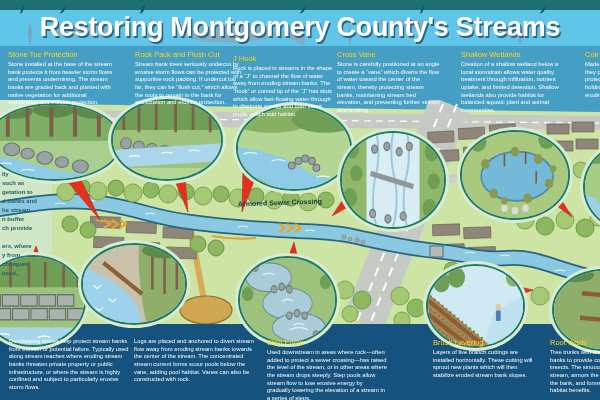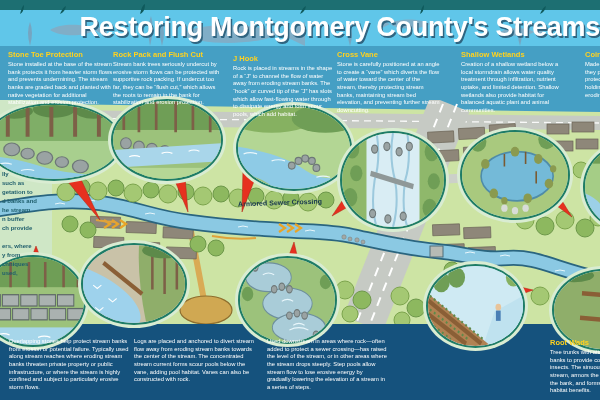--- a/index.html
+++ b/index.html
@@ -2,30 +2,30 @@
 <html><head>
 <meta charset="utf-8">
 <style>
   html,body{margin:0;padding:0;background:#222;}
   #poster{position:relative;width:600px;height:400px;overflow:hidden;
     font-family:"Liberation Sans",sans-serif;background:#459fc4;}
 
   
   #topstrip{position:absolute;left:0;top:0;width:600px;height:10px;background:#1d6f72;z-index:6;}
   #header{position:absolute;left:0;top:10px;width:600px;height:36px;background:#60c6e9;z-index:5;}
-  #title{position:absolute;left:0;top:12px;width:600px;text-align:right;z-index:7;
+  #title{position:absolute;left:0;top:12px;width:600px;text-align:center;z-index:7;
     color:#fff;font-size:27px;font-weight:700;letter-spacing:-0.3px;
     text-shadow:1.5px 2px 0 #2f6480;}
 
   
   #topband{position:absolute;left:0;top:46px;width:600px;height:70px;background:#459fc4;z-index:0;}
   #footerband{position:absolute;left:0;top:324px;width:600px;height:76px;background:#15527d;z-index:2;}
 
   .col{position:absolute;z-index:5;}
-  .col h3{margin:0 0 2px 0;font-size:7.5px;font-weight:700;color:#ffd21f;}
+  .col h3{margin:0 0 2px 0;font-size:7.5px;font-weight:400;color:#ffd21f;}
   .col p{margin:0;font-size:5.8px;line-height:1.32;color:#fff;}
   .prelines{white-space:pre-line;}
 
   
   #leftfrag{position:absolute;left:2px;top:170px;width:54px;z-index:5;
     font-size:6px;line-height:1.5;color:#1e5d6b;font-weight:700;white-space:pre-line;}
 
   
   #map{position:absolute;left:0;top:100px;width:600px;height:224px;z-index:1;}
 
@@ -481,21 +481,21 @@
       <ellipse cx="20" cy="4" rx="20" ry="6" fill="#5d8a4a"></ellipse>
     </svg>
   </div>
 
   <div id="crossing-label">Armored Sewer Crossing</div>
 
   <div class="col" style="left:8px;top:50px;width:106px">
     <h3>Stone Toe Protection</h3>
     <p>Stone installed at the base of the stream bank protects it from heavier storm flows and prevents undermining. The stream banks are graded back and planted with native vegetation for additional stabilization and erosion protection.</p>
   </div>
-  <div class="col" style="left:113px;top:50px;width:107px">
+  <div class="col" style="left:135px;top:50px;width:107px">
     <h3>Rock Pack and Flush Cut</h3>
     <p>Stream bank trees seriously undercut by erosive storm flows can be protected with supportive rock packing. If undercut too far, they can be “flush cut,” which allows the roots to remain in the bank for stabilization and erosion protection.</p>
   </div>
   <div class="col" style="left:233px;top:54px;width:100px">
     <h3>J Hook</h3>
     <p>Rock is placed in streams in the shape of a “J” to channel the flow of water away from eroding stream banks. The “hook” or curved tip of the “J” has slots which allow fast-flowing water through to dissipate energy and form scour pools, which add habitat.</p>
   </div>
   <div class="col" style="left:461px;top:50px;width:104px">
     <h3>Shallow Wetlands</h3>
     <p>Creation of a shallow wetland below a local stormdrain allows water quality treatment through infiltration, nutrient uptake, and limited detention. Shallow wetlands also provide habitat for balanced aquatic plant and animal communities.</p>
@@ -526,21 +526,26 @@
 chniques
 used,</div>
 
   <div class="col" style="left:9px;top:338px;width:120px">
     <p>Overlapping stones help protect stream banks from erosion or potential failure. Typically used along stream reaches where eroding stream banks threaten private property or public infrastructure, or where the stream is highly confined and subject to particularly erosive storm flows.</p>
   </div>
   <div class="col" style="left:134px;top:338px;width:122px">
     <p>Logs are placed and anchored to divert stream flow away from eroding stream banks towards the center of the stream. The concentrated stream current forms scour pools below the vane, adding pool habitat. Vanes can also be constructed with rock.</p>
   </div>
   <div class="col" style="left:267px;top:338px;width:120px">
+    <h3>Step Pools</h3>
     <p>Used downstream in areas where rock—often added to protect a sewer crossing—has raised the level of the stream, or in other areas where the stream drops steeply. Step pools allow stream flow to lose erosive energy by gradually lowering the elevation of a stream in a series of steps.</p>
+  </div>
+  <div class="col" style="left:433px;top:338px;width:106px">
+    <h3>Brush Layering</h3>
+    <p>Layers of live branch cuttings are installed horizontally. These cutting will sprout new plants which will then stabilize eroded stream bank slopes.</p>
   </div>
   <div class="col" style="left:550px;top:338px;width:85px">
     <h3>Root Wads</h3>
     <p class="prelines">Tree trunks with attach
 banks to provide cover f
 insects. The sinuous roo
 stream, armors the bank
 the bank, and forms sco
 habitat benefits.</p>
   </div>

